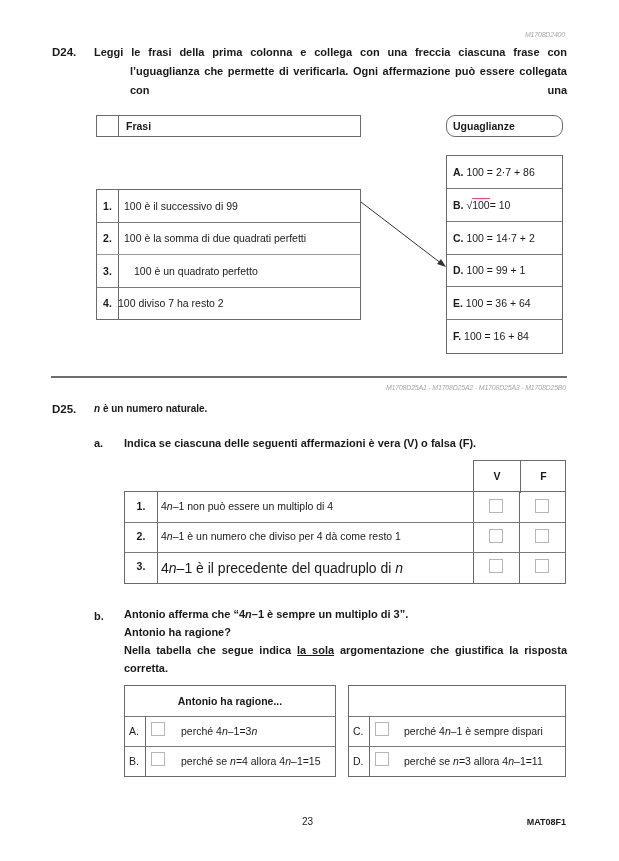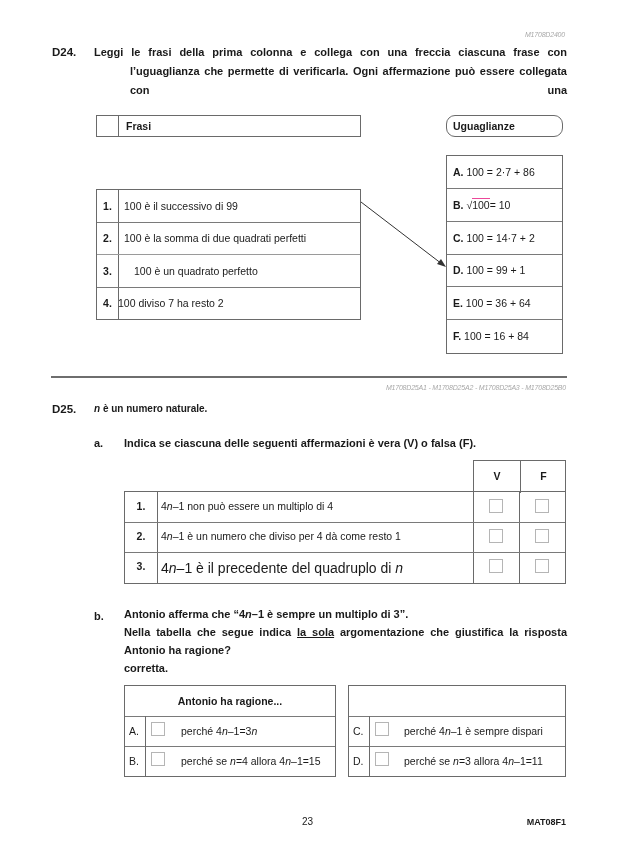--- a/index.html
+++ b/index.html
@@ -133,22 +133,22 @@
     <span class="abs num" style="left:0; width:32px; top:8px; text-align:center; font-size:10.5px;">3.</span>
     <span class="abs" style="left:36px; top:8px; font-size:14px;"><span>4</span><em>n</em><span>–1 è il precedente del quadruplo di </span><em>n</em></span>
     <div class="chk" style="left:364px; top:7px;"></div>
     <div class="chk" style="left:410px; top:7px;"></div>
   </div>
 </div>
 
 <div class="abs bold" style="left:94px; top:610px; font-size:11px;">b.</div>
 <div class="abs para" style="left:124px; top:605px; width:443px; line-height:18px;">
   <div><span>Antonio afferma che “4</span><em>n</em><span>–1 è sempre un multiplo di 3”.</span></div>
+  <div>Antonio ha ragione?</div>
   <div style="text-align-last: justify;"><span>Nella tabella che segue indica </span><u>la sola</u><span> argomentazione che giustifica la risposta</span></div>
-  <div>Antonio ha ragione?</div>
   <div>corretta.</div>
 </div>
 
 <div class="abs" style="left:124px; top:685px; width:212px; height:92px; border:1px solid #6a6a6a;">
   <div class="rowline" style="left:0; right:0; top:30px;"></div>
   <div class="rowline" style="left:0; right:0; top:60px;"></div>
   <div class="vline" style="left:20px; top:30px; height:60px;"></div>
   <span class="abs bold" style="left:0; right:0; top:9px; text-align:center; font-size:10.5px;">Antonio ha ragione...</span>
 
   <div class="abs" style="left:0; top:30px; width:210px; height:30px;">

